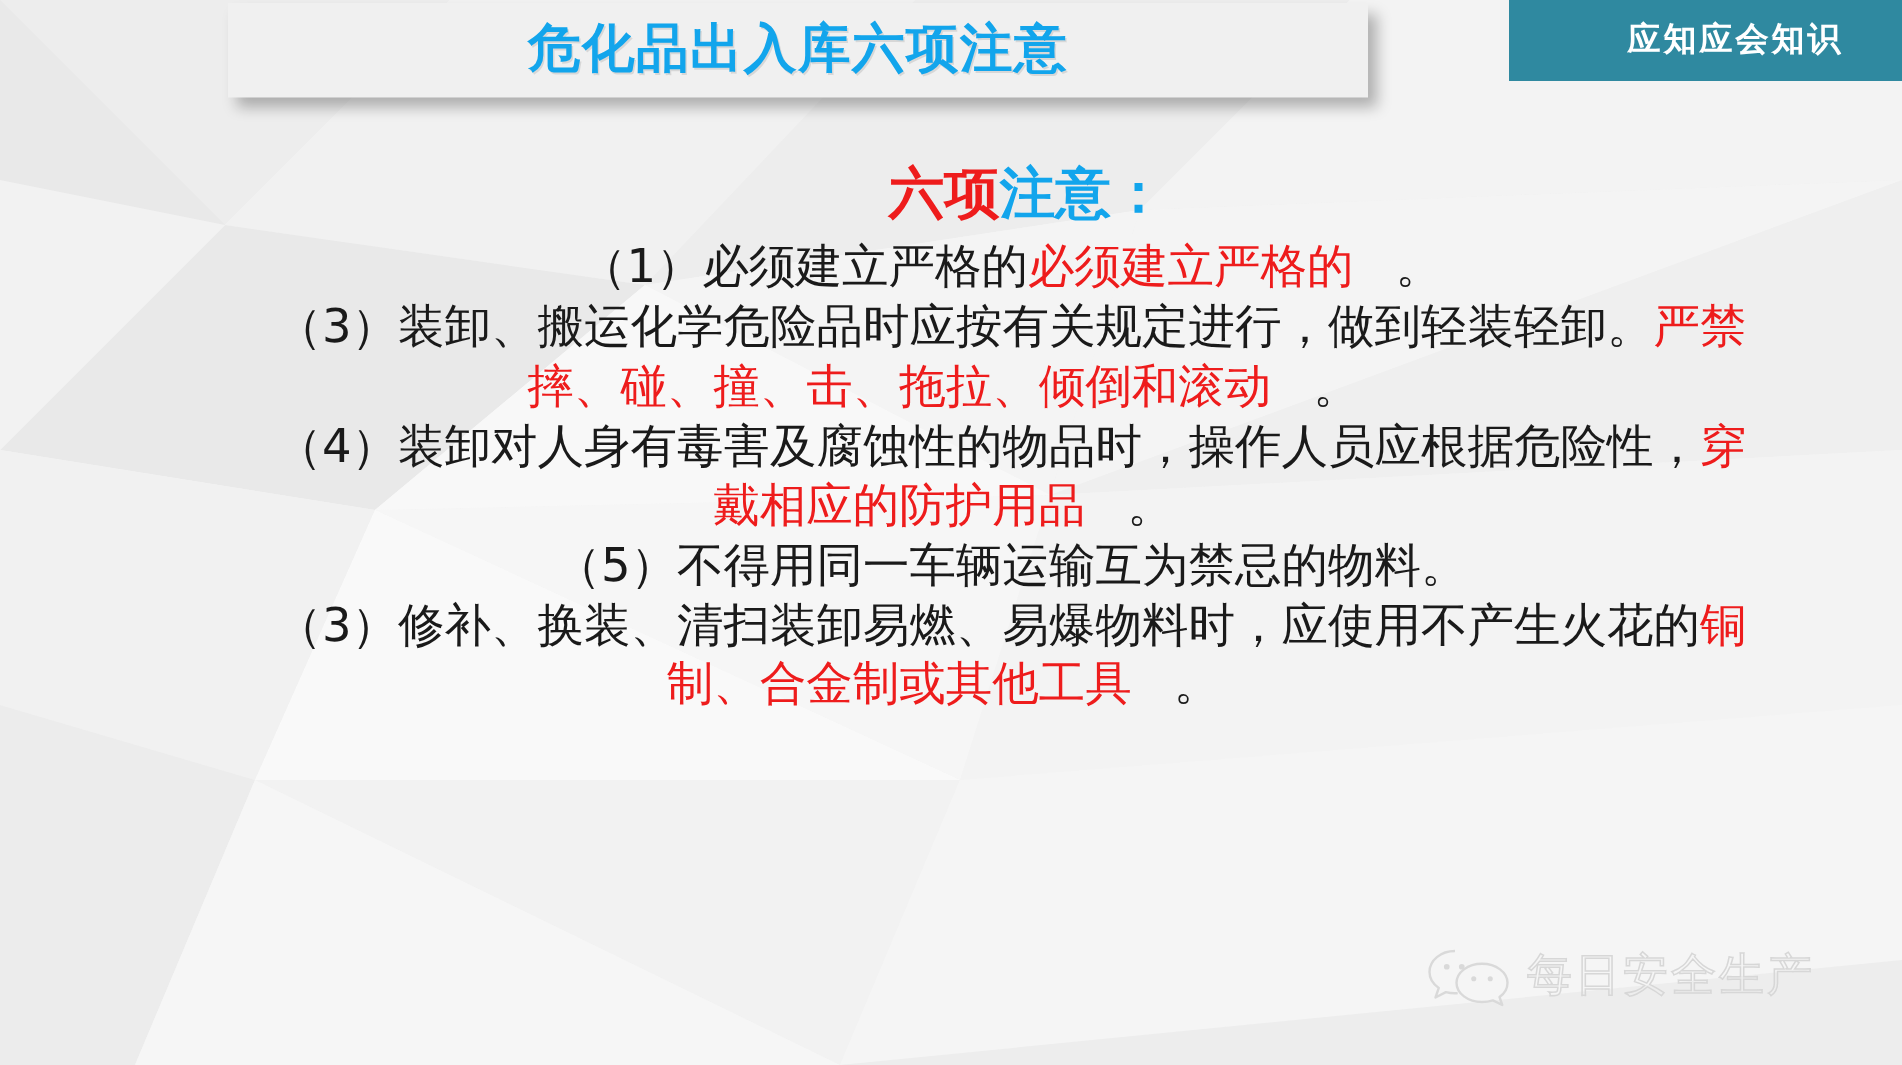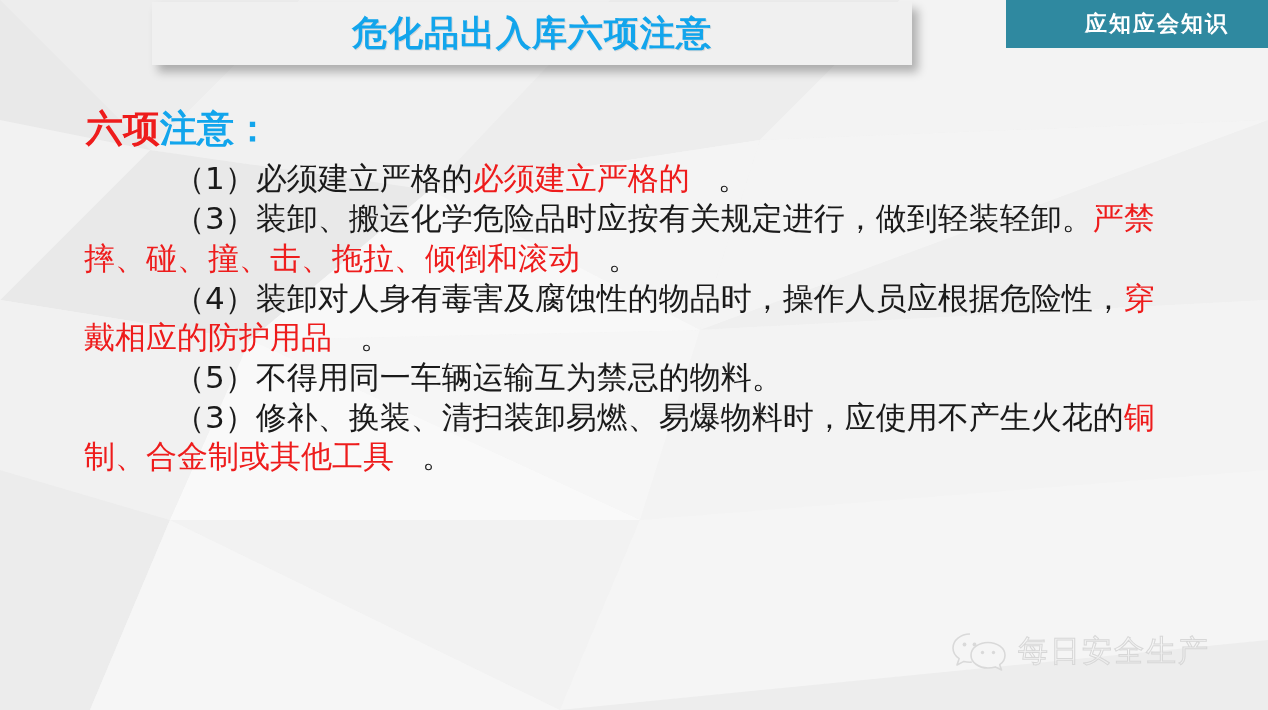--- a/index.html
+++ b/index.html
@@ -14,20 +14,21 @@
     font-family: "DejaVu Sans", "Liberation Sans", sans-serif;
     background: #f2f2f2;
   }
 
   #slide {
     position: relative;
     width: 1268px;
     height: 710px;
     overflow: hidden;
     background: #f4f4f4;
+    text-align: center;
   }
 
   
   #bg-poly {
     position: absolute;
     left: 0; top: 0;
     width: 1268px;
     height: 710px;
     display: block;
   }
@@ -55,21 +56,21 @@
     font-family: "DejaVu Sans", "Liberation Sans", sans-serif;
     text-shadow: 1px 1px 0 rgba(0,0,0,0.10);
   }
 
   
   #corner-badge {
     position: absolute;
     left: 1006px;
     top: 0px;
     width: 262px;
-    height: 48px;
+    height: 54px;
     background: #2f89a0;
     display: flex;
     align-items: center;
     justify-content: center;
   }
   #corner-badge-text {
     color: #ffffff;
     font-size: 22px;
     font-weight: bold;
     letter-spacing: 2px;

